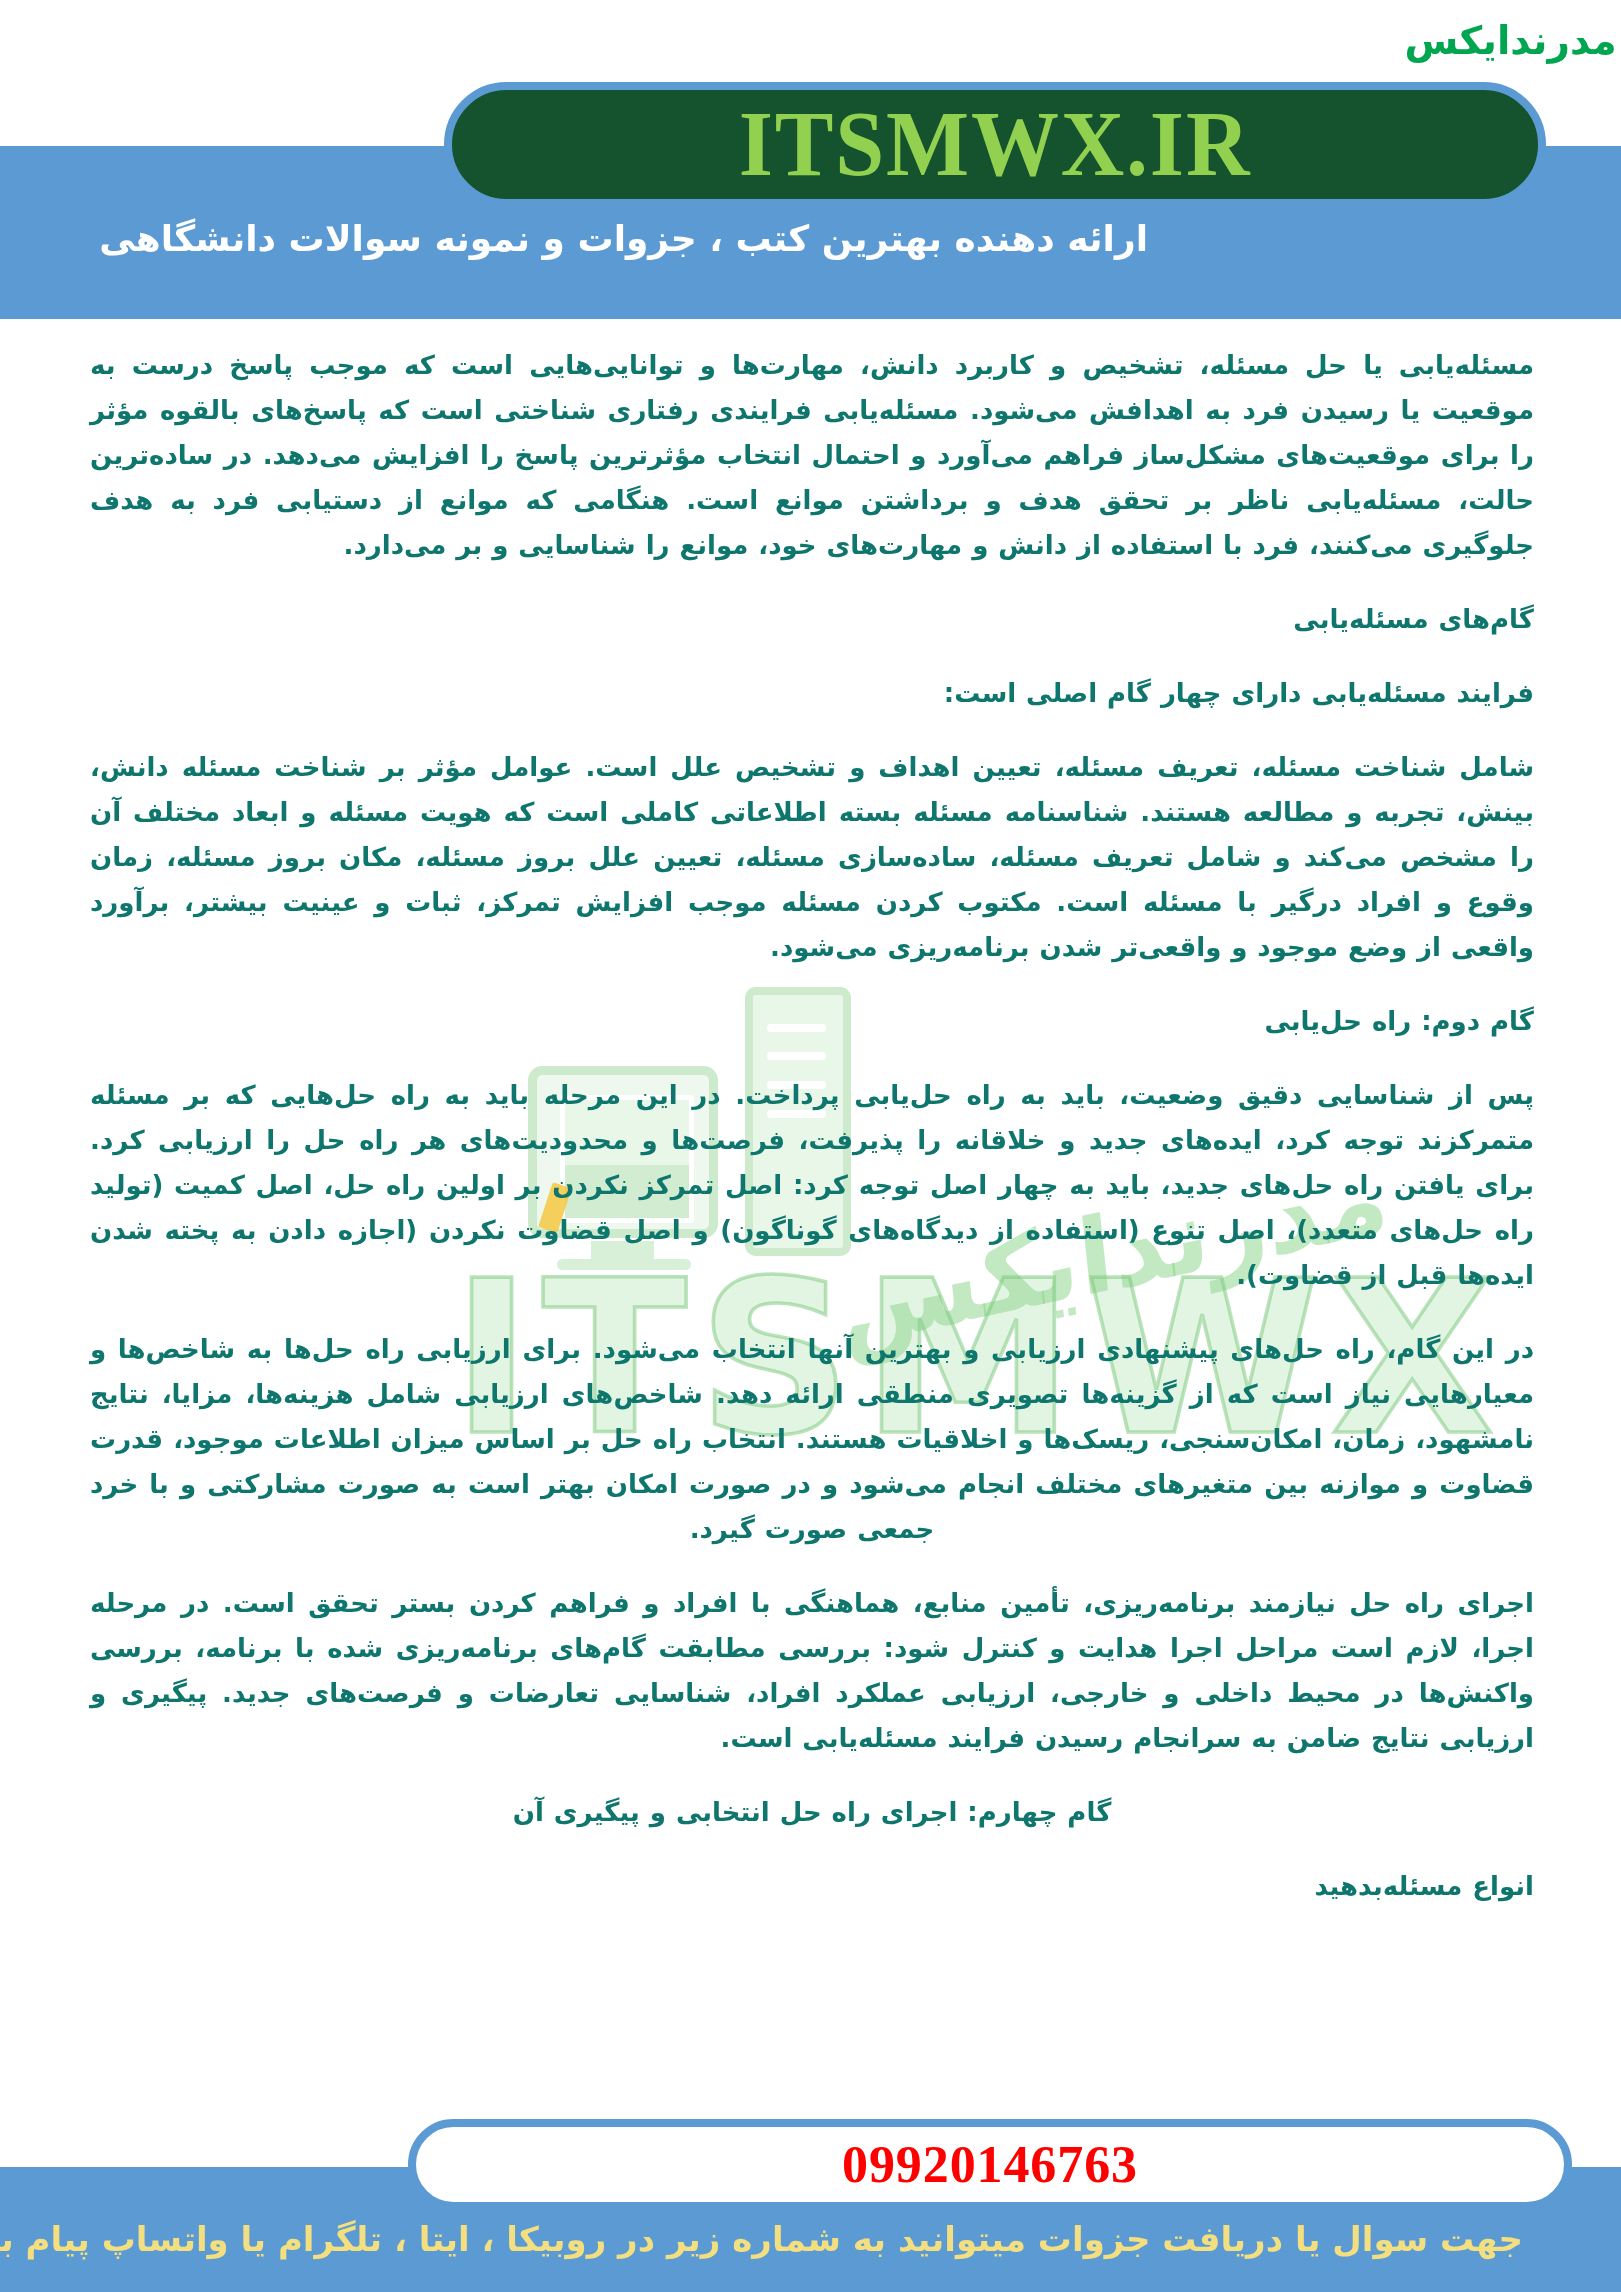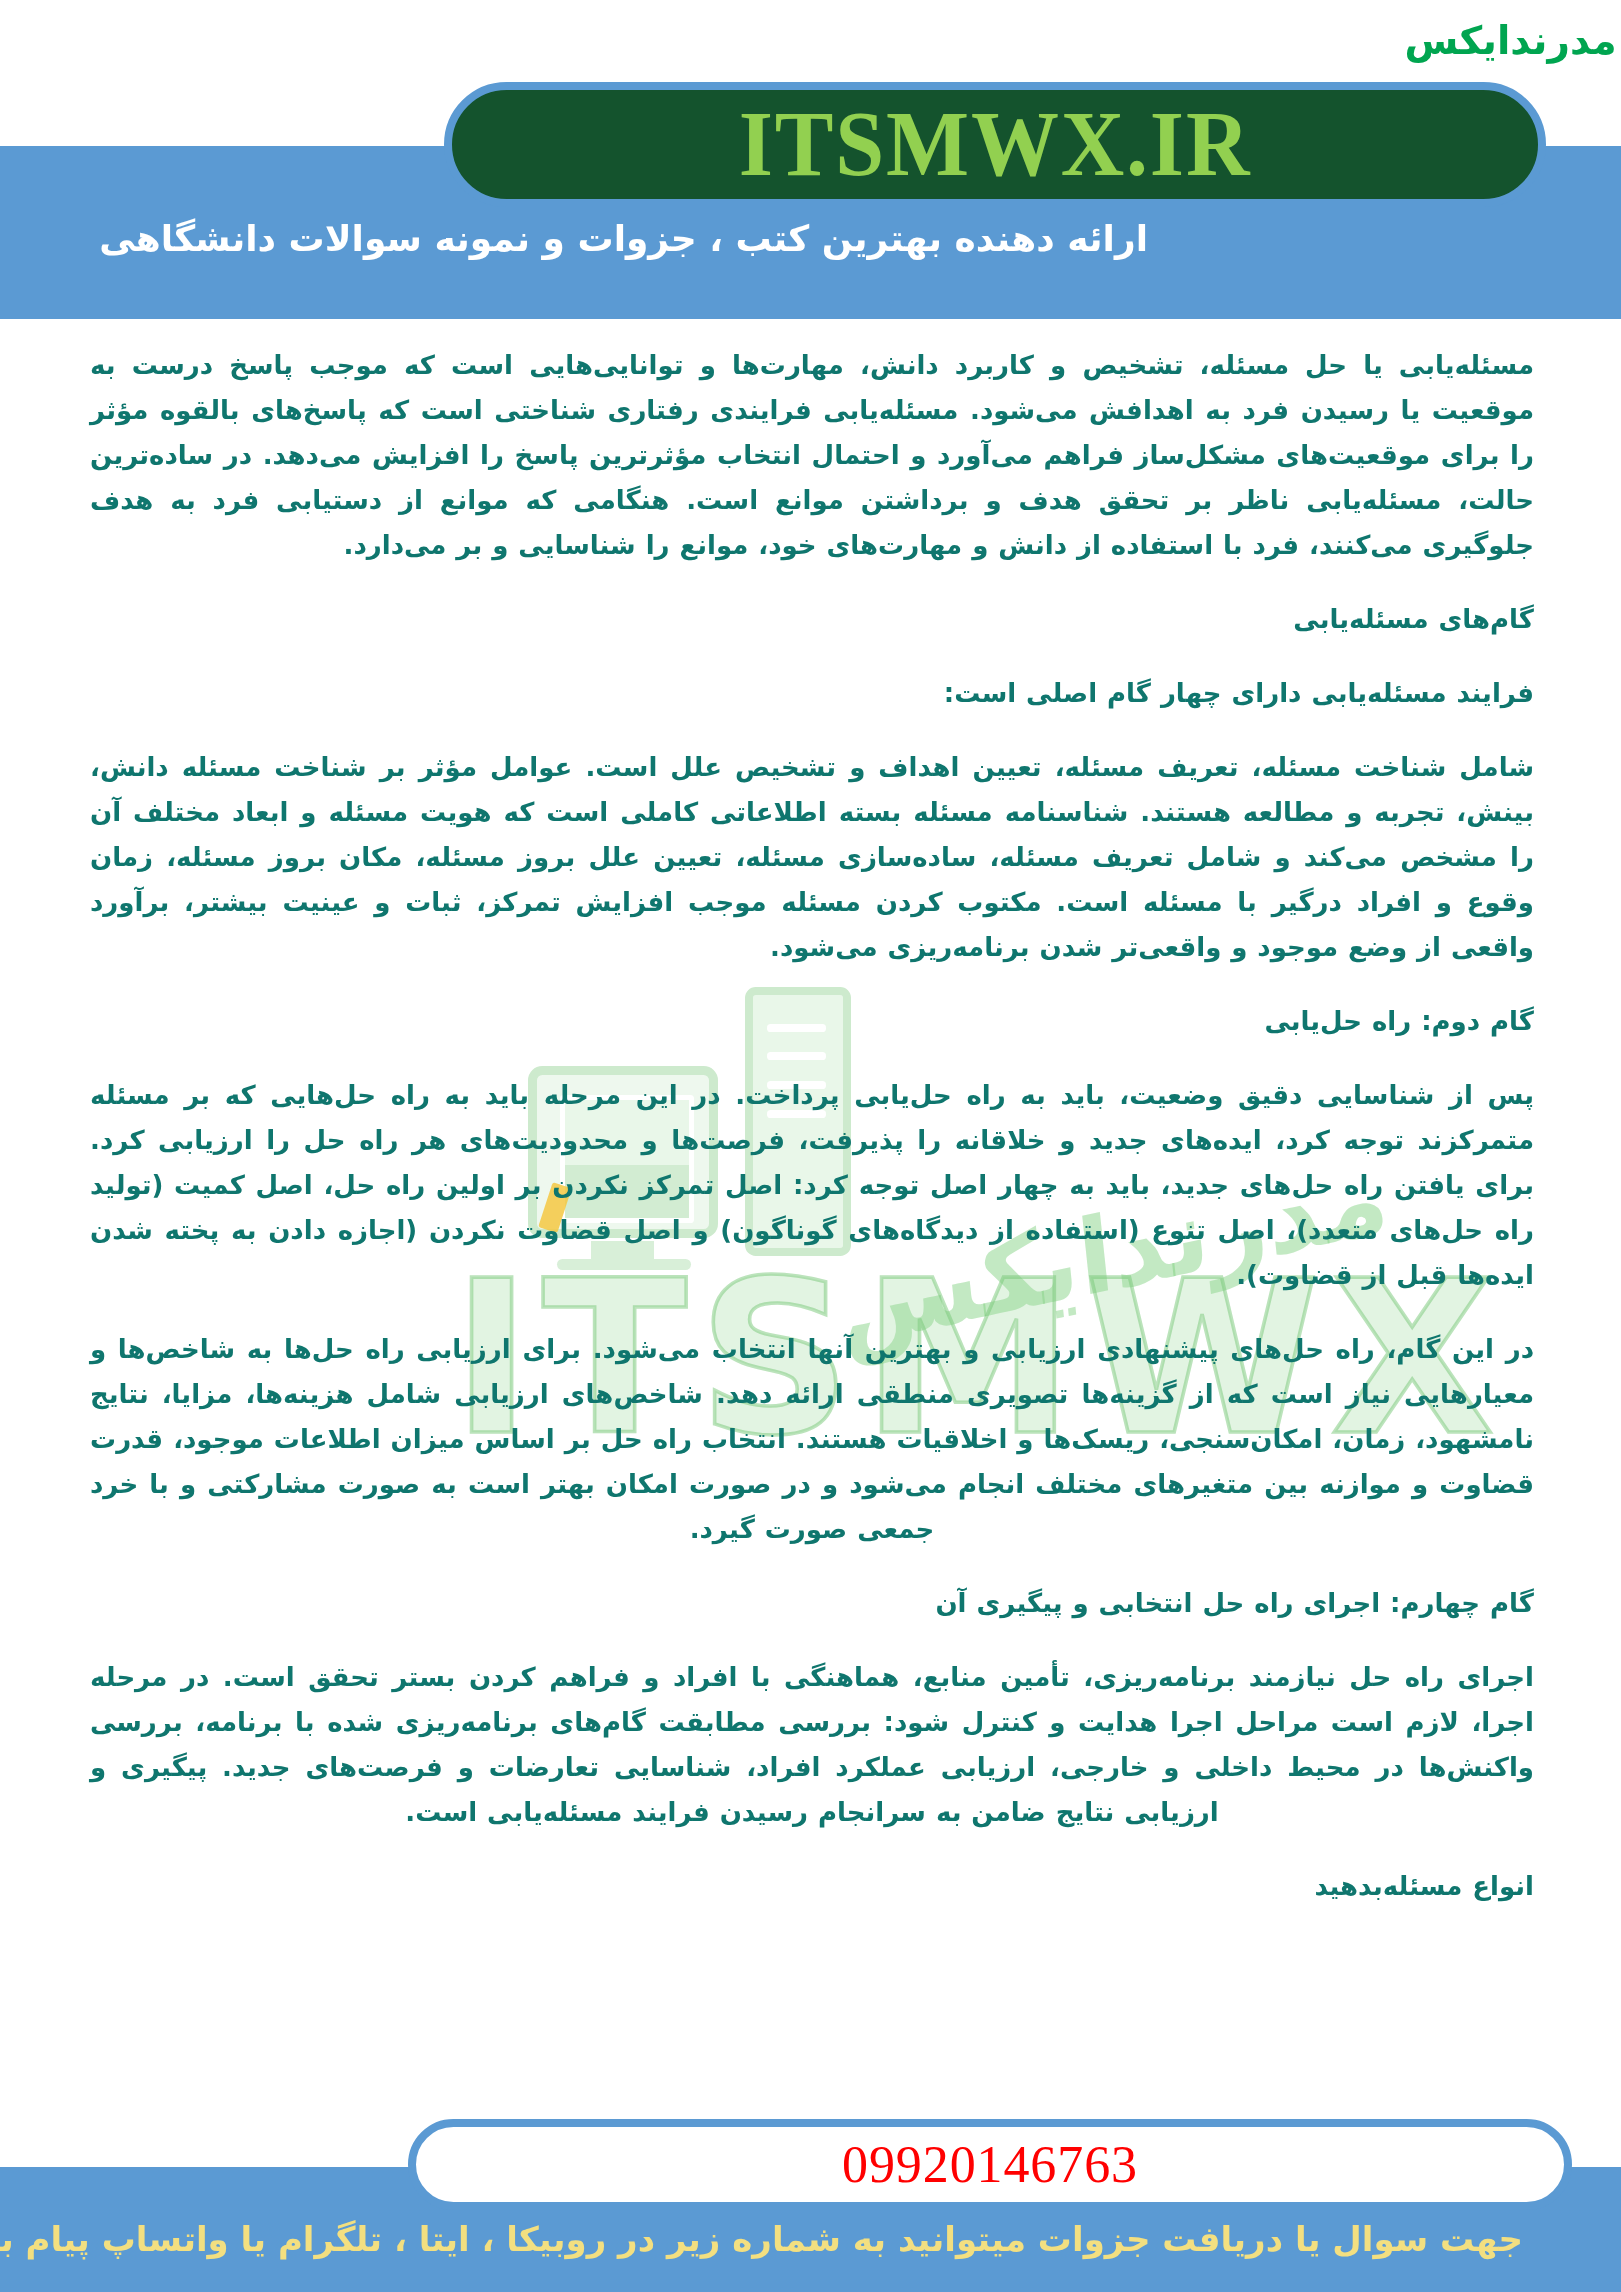--- a/index.html
+++ b/index.html
@@ -93,21 +93,21 @@
     position:absolute;left:0;top:2167px;width:1622px;height:125px;
     background:#5b9ad3;z-index:1;
   }
   .footer-pill{
     position:absolute;left:408px;top:2119px;width:1164px;height:91px;
     background:#ffffff;border:8px solid #5b9ad3;border-radius:47px;
     z-index:2;display:flex;align-items:center;justify-content:center;box-sizing:border-box;
   }
   .phone-number{
     font-family:"Liberation Serif","DejaVu Serif",serif;
-    font-size:52px;font-weight:normal;color:#ff0000;letter-spacing:0.9px;
+    font-size:52px;font-weight:bold;color:#ff0000;letter-spacing:0.9px;
   }
   .footer-note{
     position:absolute;left:0;right:99px;top:2219px;z-index:2;
     direction:rtl;text-align:center;white-space:nowrap;
     font-size:34px;font-weight:bold;color:#f3df80;
   }
 </style>
 </head>
 <body>
 
@@ -136,22 +136,22 @@
 <div class="tagline">ارائه دهنده بهترین کتب ، جزوات و نمونه سوالات دانشگاهی</div>
 
 <div class="doc">
     <div class="block paragraph">مسئله‌یابی یا حل مسئله، تشخیص و کاربرد دانش، مهارت‌ها و توانایی‌هایی است که موجب پاسخ درست به موقعیت یا رسیدن فرد به اهدافش می‌شود. مسئله‌یابی فرایندی رفتاری شناختی است که پاسخ‌های بالقوه مؤثر را برای موقعیت‌های مشکل‌ساز فراهم می‌آورد و احتمال انتخاب مؤثرترین پاسخ را افزایش می‌دهد. در ساده‌ترین حالت، مسئله‌یابی ناظر بر تحقق هدف و برداشتن موانع است. هنگامی که موانع از دستیابی فرد به هدف جلوگیری می‌کنند، فرد با استفاده از دانش و مهارت‌های خود، موانع را شناسایی و بر می‌دارد.</div>
     <div class="block heading">گام‌های مسئله‌یابی</div>
     <div class="block paragraph">فرایند مسئله‌یابی دارای چهار گام اصلی است:</div>
     <div class="block paragraph">شامل شناخت مسئله، تعریف مسئله، تعیین اهداف و تشخیص علل است. عوامل مؤثر بر شناخت مسئله دانش، بینش، تجربه و مطالعه هستند. شناسنامه مسئله بسته اطلاعاتی کاملی است که هویت مسئله و ابعاد مختلف آن را مشخص می‌کند و شامل تعریف مسئله، ساده‌سازی مسئله، تعیین علل بروز مسئله، مکان بروز مسئله، زمان وقوع و افراد درگیر با مسئله است. مکتوب کردن مسئله موجب افزایش تمرکز، ثبات و عینیت بیشتر، برآورد واقعی از وضع موجود و واقعی‌تر شدن برنامه‌ریزی می‌شود.</div>
     <div class="block heading">گام دوم: راه حل‌یابی</div>
     <div class="block paragraph">پس از شناسایی دقیق وضعیت، باید به راه حل‌یابی پرداخت. در این مرحله باید به راه حل‌هایی که بر مسئله متمرکزند توجه کرد، ایده‌های جدید و خلاقانه را پذیرفت، فرصت‌ها و محدودیت‌های هر راه حل را ارزیابی کرد. برای یافتن راه حل‌های جدید، باید به چهار اصل توجه کرد: اصل تمرکز نکردن بر اولین راه حل، اصل کمیت (تولید راه حل‌های متعدد)، اصل تنوع (استفاده از دیدگاه‌های گوناگون) و اصل قضاوت نکردن (اجازه دادن به پخته شدن ایده‌ها قبل از قضاوت).</div>
     <div class="block paragraph">در این گام، راه حل‌های پیشنهادی ارزیابی و بهترین آنها انتخاب می‌شود. برای ارزیابی راه حل‌ها به شاخص‌ها و معیارهایی نیاز است که از گزینه‌ها تصویری منطقی ارائه دهد. شاخص‌های ارزیابی شامل هزینه‌ها، مزایا، نتایج نامشهود، زمان، امکان‌سنجی، ریسک‌ها و اخلاقیات هستند. انتخاب راه حل بر اساس میزان اطلاعات موجود، قدرت قضاوت و موازنه بین متغیرهای مختلف انجام می‌شود و در صورت امکان بهتر است به صورت مشارکتی و با خرد جمعی صورت گیرد.</div>
+    <div class="block paragraph">اجرای راه حل نیازمند برنامه‌ریزی، تأمین منابع، هماهنگی با افراد و فراهم کردن بستر تحقق است. در مرحله اجرا، لازم است مراحل اجرا هدایت و کنترل شود: بررسی مطابقت گام‌های برنامه‌ریزی شده با برنامه، بررسی واکنش‌ها در محیط داخلی و خارجی، ارزیابی عملکرد افراد، شناسایی تعارضات و فرصت‌های جدید. پیگیری و ارزیابی نتایج ضامن به سرانجام رسیدن فرایند مسئله‌یابی است.</div>
     <div class="block heading">گام چهارم: اجرای راه حل انتخابی و پیگیری آن</div>
-    <div class="block paragraph">اجرای راه حل نیازمند برنامه‌ریزی، تأمین منابع، هماهنگی با افراد و فراهم کردن بستر تحقق است. در مرحله اجرا، لازم است مراحل اجرا هدایت و کنترل شود: بررسی مطابقت گام‌های برنامه‌ریزی شده با برنامه، بررسی واکنش‌ها در محیط داخلی و خارجی، ارزیابی عملکرد افراد، شناسایی تعارضات و فرصت‌های جدید. پیگیری و ارزیابی نتایج ضامن به سرانجام رسیدن فرایند مسئله‌یابی است.</div>
     <div class="block heading">انواع مسئله‌بدهید</div>
   </div>
 
 <div class="footer-band"></div>
 <div class="footer-pill">
   <span class="phone-number">09920146763</span>
 </div>
 <div class="footer-note">جهت سوال یا دریافت جزوات میتوانید به شماره زیر در روبیکا ، ایتا ، تلگرام یا واتساپ پیام بدهید.</div>
 
 

